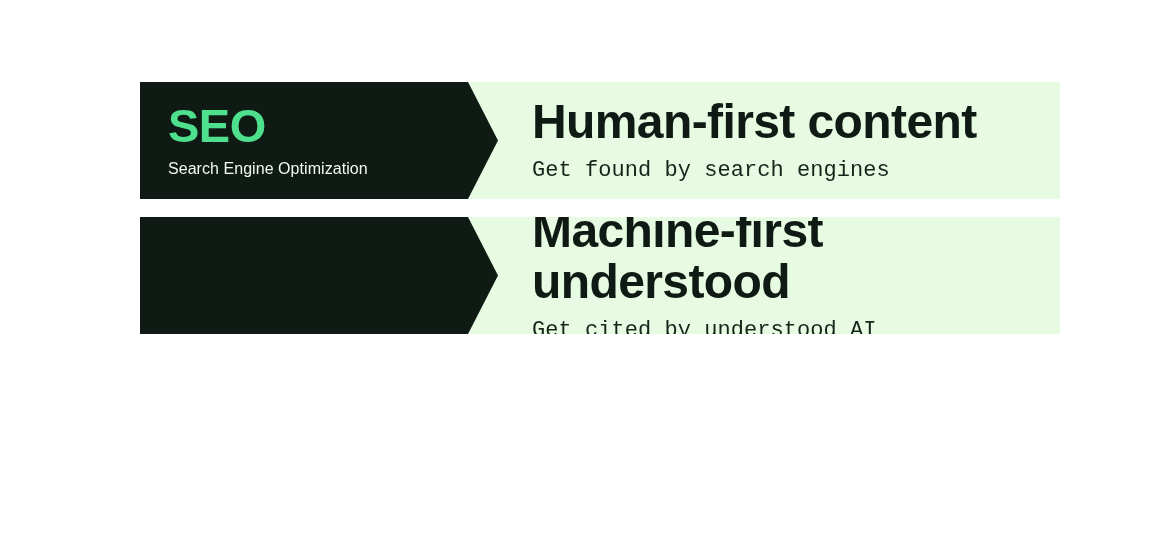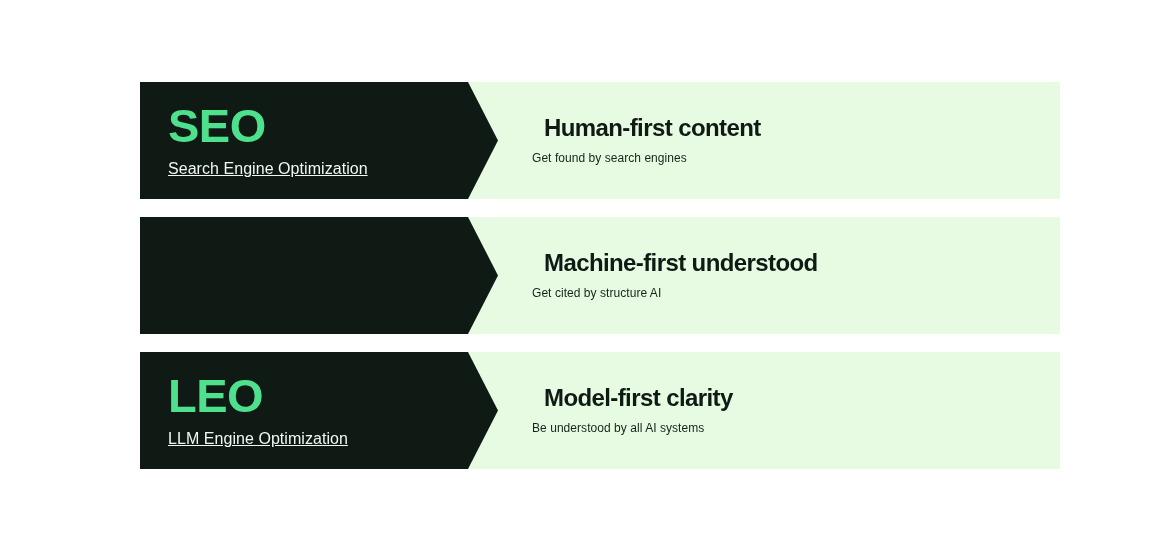--- a/index.html
+++ b/index.html
@@ -69,50 +69,49 @@
     line-height: 1.02;
     margin-bottom: 9px;
   }
 
   .acronym-full {
     font-size: 16px;
     font-weight: normal;
     color: #f2f7f3;
     line-height: 1.2;
     letter-spacing: 0.05px;
-    text-decoration: underline;
   }
 
   .detail {
     position: absolute;
     left: 392px;
     top: 0;
     right: 0;
     height: 117px;
     display: flex;
     flex-direction: column;
     justify-content: center;
   }
 
   .detail-title {
-    font-size: 24px;
+    font-size: 48px;
     font-weight: bold;
     color: #0e1a13;
     letter-spacing: -0.6px;
     line-height: 1.05;
     margin-bottom: 11px;
-    margin-left: 12px;
   }
 
   .detail-sub {
-    font-size: 12px;
+    font-size: 22px;
     font-weight: normal;
     color: #14251a;
     line-height: 1.2;
     letter-spacing: 0.05px;
+    font-family: Liberation Mono, monospace;
   }
 </style>
 </head>
 <body>
 
 <div id="diagram">
   <div class="rows">
 
     <div class="row">
       <div class="chevron">
@@ -127,31 +126,19 @@
       </div>
     </div>
 
     <div class="row">
       <div class="chevron">
         <div class="chevron-inner">
         </div>
       </div>
       <div class="detail">
         <div class="detail-title">Machine-first understood</div>
-        <div class="detail-sub">Get cited by structure AI</div>
+        <div class="detail-sub">Get cited by understood AI</div>
       </div>
     </div>
 
-    <div class="row">
-      <div class="chevron">
-        <div class="chevron-inner">
-          <div class="acronym">LEO</div>
-          <div class="acronym-full">LLM Engine Optimization</div>
-        </div>
-      </div>
-      <div class="detail">
-        <div class="detail-title">Model-first clarity</div>
-        <div class="detail-sub">Be understood by all AI systems</div>
-      </div>
-    </div>
 
   </div>
 </div>
 
 </body></html>

